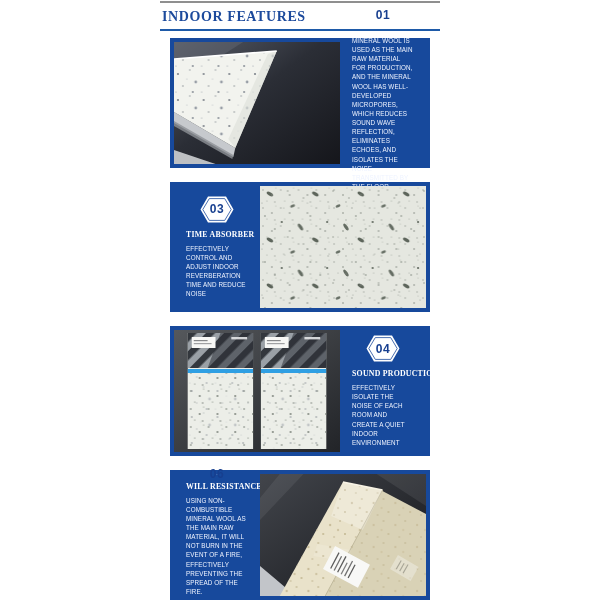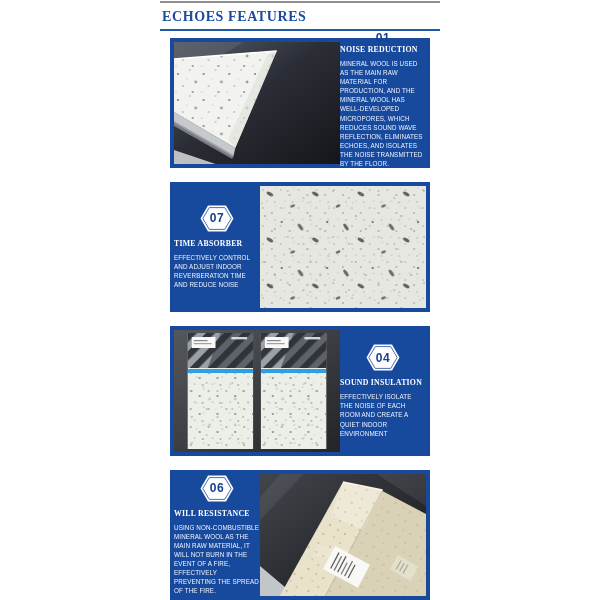--- a/index.html
+++ b/index.html
@@ -7,21 +7,21 @@
   .content{width:280px;margin-left:160px;padding-top:1px;}
   .top-rule{height:2px;background:#8f8f8f;}
   .page-title{margin:6px 0 4px 2px;font-family:"Liberation Serif",serif;font-weight:700;
     font-size:14px;letter-spacing:.6px;color:#1c4a9c;}
   .title-rule{height:2px;background:#1e5aa8;margin-bottom:7px;}
   .feature{display:flex;width:260px;height:130px;background:#17499c;padding:4px;
     box-sizing:border-box;margin:0 auto 14px auto;}
   .photo{flex:1 1 auto;position:relative;overflow:hidden;min-width:0;}
   .photo svg{display:block;width:100%;height:100%;}
   .panel{width:86px;flex:0 0 86px;box-sizing:border-box;display:flex;flex-direction:column;
-    justify-content:center;align-items:flex-start;padding:0 0;}
+    justify-content:center;align-items:flex-start;padding:0 12px;}
   .badge{position:relative;width:34px;height:27px;margin:0 auto;}
   .badge svg{position:absolute;left:0;top:0;width:100%;height:100%;}
   .num{position:absolute;left:0;top:0;width:100%;height:100%;display:flex;align-items:center;
     justify-content:center;font-weight:700;font-size:12px;color:#173f8f;letter-spacing:.5px;}
   .feat-title{margin:7px 0 5px 0;font-family:Liberation Serif, serif;font-weight:700;
     font-size:7.8px;letter-spacing:.25px;color:#ffffff;white-space:nowrap;}
   .feat-body{margin:0;font-size:6.3px;line-height:1.45;color:#eef3ff;letter-spacing:.1px;}
 </style>
 </head>
 <body>
@@ -79,21 +79,21 @@
     </pattern>
     <pattern id="diagPrint" width="13" height="13" patternUnits="userSpaceOnUse" patternTransform="rotate(45)">
       <rect width="13" height="13" fill="#9aa0a6"></rect>
       <rect width="6.5" height="13" fill="#33373d"></rect>
     </pattern>
   </defs>
 </svg>
 
 <div class="content">
   <div class="top-rule"></div>
-  <h1 class="page-title">ECHOES FEATURES</h1>
+  <h1 class="page-title">INDOOR FEATURES</h1>
   <div class="title-rule"></div>
 
   <section class="feature">
     <div class="photo" aria-label="White speckled mineral wool ceiling tile viewed at an angle on a dark background">
       <svg viewBox="0 0 168 122" preserveAspectRatio="none">
         <rect width="168" height="122" fill="url(#gDark1)"></rect>
         <polygon points="0,0 70,0 0,44" fill="#656a75" opacity=".45"></polygon>
         <polygon points="0,70 62,106 60,115 0,81" fill="#c6c9cd"></polygon>
         <polygon points="0,79 60,113 59,117 0,84" fill="#8d9196" opacity=".8"></polygon>
         <polygon points="0,17 104,9 62,106 0,70" fill="#f2f3ee"></polygon>
@@ -116,21 +116,21 @@
     </div>
   </section>
 
   <section class="feature">
     <div class="panel">
       <div class="badge">
         <svg viewBox="0 0 34 27" aria-hidden="true">
           <polygon points="8,0.5 26,0.5 33.5,13.5 26,26.5 8,26.5 0.5,13.5" fill="#ffffff"></polygon>
           <polygon points="9.3,2.6 24.7,2.6 31.2,13.5 24.7,24.4 9.3,24.4 2.8,13.5" fill="none" stroke="#1c4a9c" stroke-width="0.8"></polygon>
         </svg>
-        <span class="num">07</span>
+        <span class="num">03</span>
       </div>
       <h3 class="feat-title">TIME ABSORBER</h3>
       <p class="feat-body">EFFECTIVELY CONTROL AND ADJUST INDOOR REVERBERATION TIME AND REDUCE NOISE</p>
     </div>
     <div class="photo" aria-label="Close-up of white mineral wool board surface with dark speckles">
       <svg viewBox="0 0 168 122" preserveAspectRatio="none">
         <rect width="168" height="122" fill="#e9ebe5"></rect>
         <rect width="168" height="122" fill="#dfe2da" opacity=".4"></rect>
         <rect width="168" height="122" fill="url(#speckBig)"></rect>
         <rect width="168" height="122" fill="url(#speckTiny)" opacity=".55"></rect>
@@ -171,21 +171,21 @@
       </svg>
     </div>
     <div class="panel">
       <div class="badge">
         <svg viewBox="0 0 34 27" aria-hidden="true">
           <polygon points="8,0.5 26,0.5 33.5,13.5 26,26.5 8,26.5 0.5,13.5" fill="#ffffff"></polygon>
           <polygon points="9.3,2.6 24.7,2.6 31.2,13.5 24.7,24.4 9.3,24.4 2.8,13.5" fill="none" stroke="#1c4a9c" stroke-width="0.8"></polygon>
         </svg>
         <span class="num">04</span>
       </div>
-      <h3 class="feat-title">SOUND INSULATION</h3>
+      <h3 class="feat-title">SOUND PRODUCTION</h3>
       <p class="feat-body">EFFECTIVELY ISOLATE THE NOISE OF EACH ROOM AND CREATE A QUIET INDOOR ENVIRONMENT</p>
     </div>
   </section>
 
   <section class="feature">
     <div class="panel">
       <div class="badge">
         <svg viewBox="0 0 34 27" aria-hidden="true">
           <polygon points="8,0.5 26,0.5 33.5,13.5 26,26.5 8,26.5 0.5,13.5" fill="#ffffff"></polygon>
           <polygon points="9.3,2.6 24.7,2.6 31.2,13.5 24.7,24.4 9.3,24.4 2.8,13.5" fill="none" stroke="#1c4a9c" stroke-width="0.8"></polygon>

